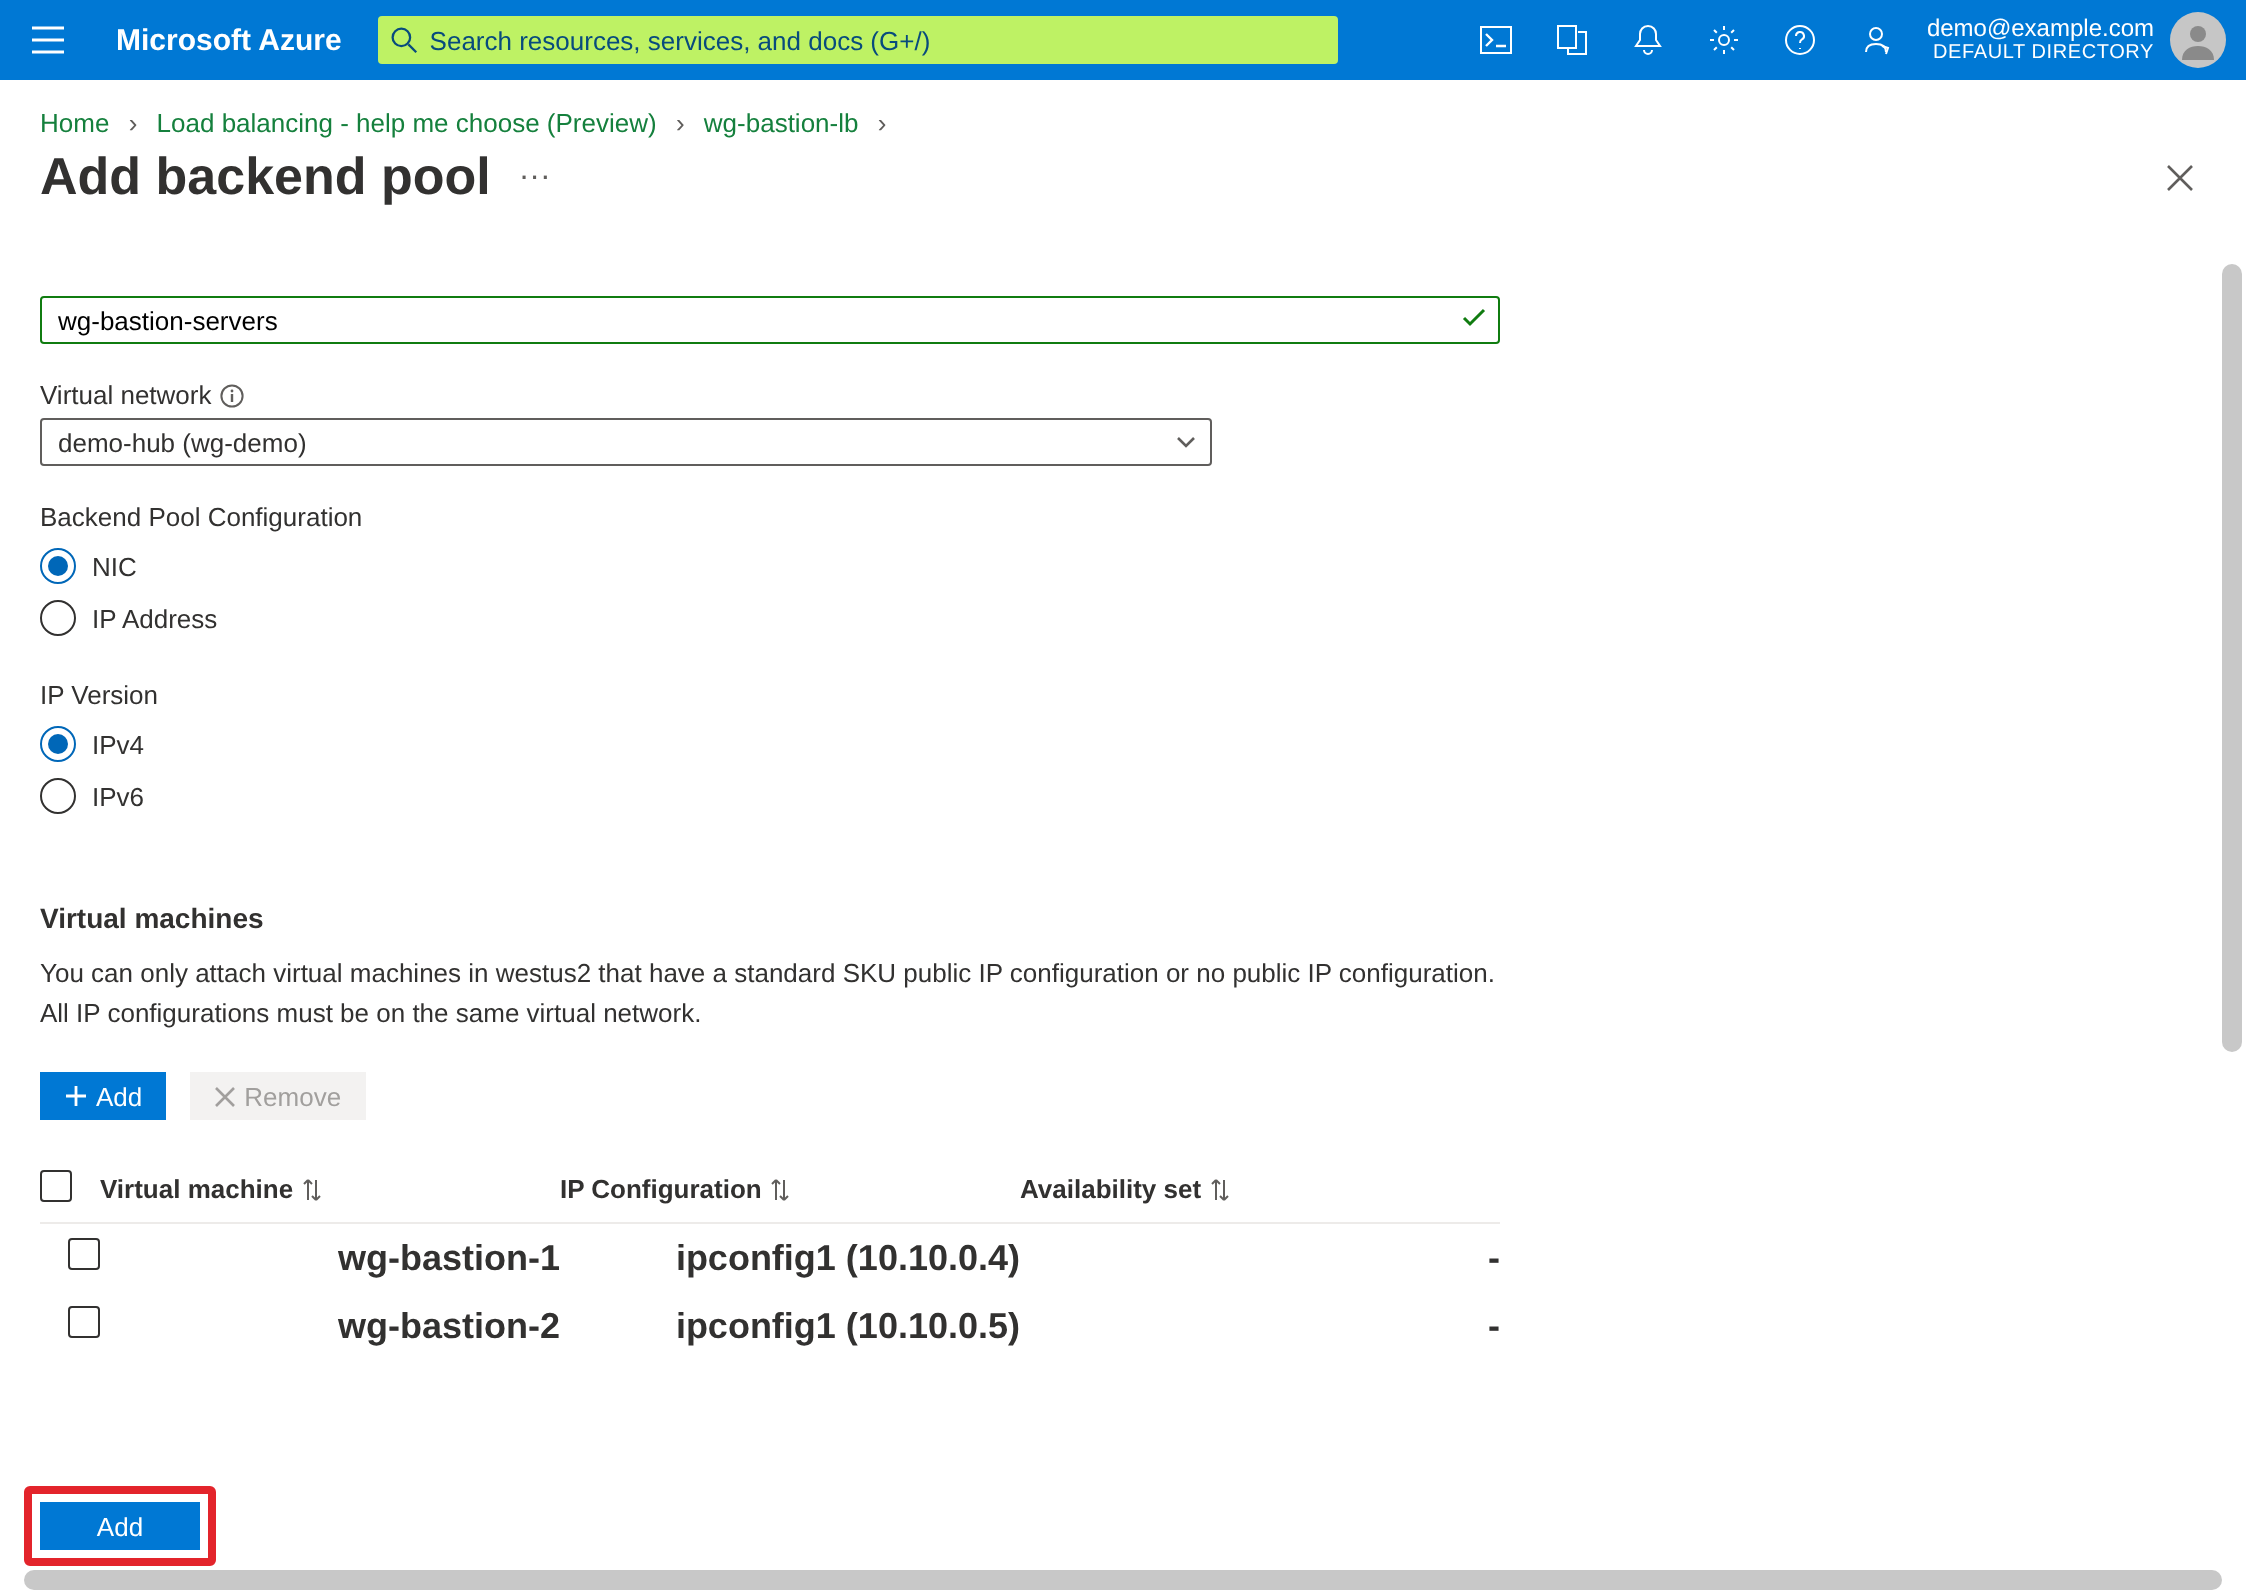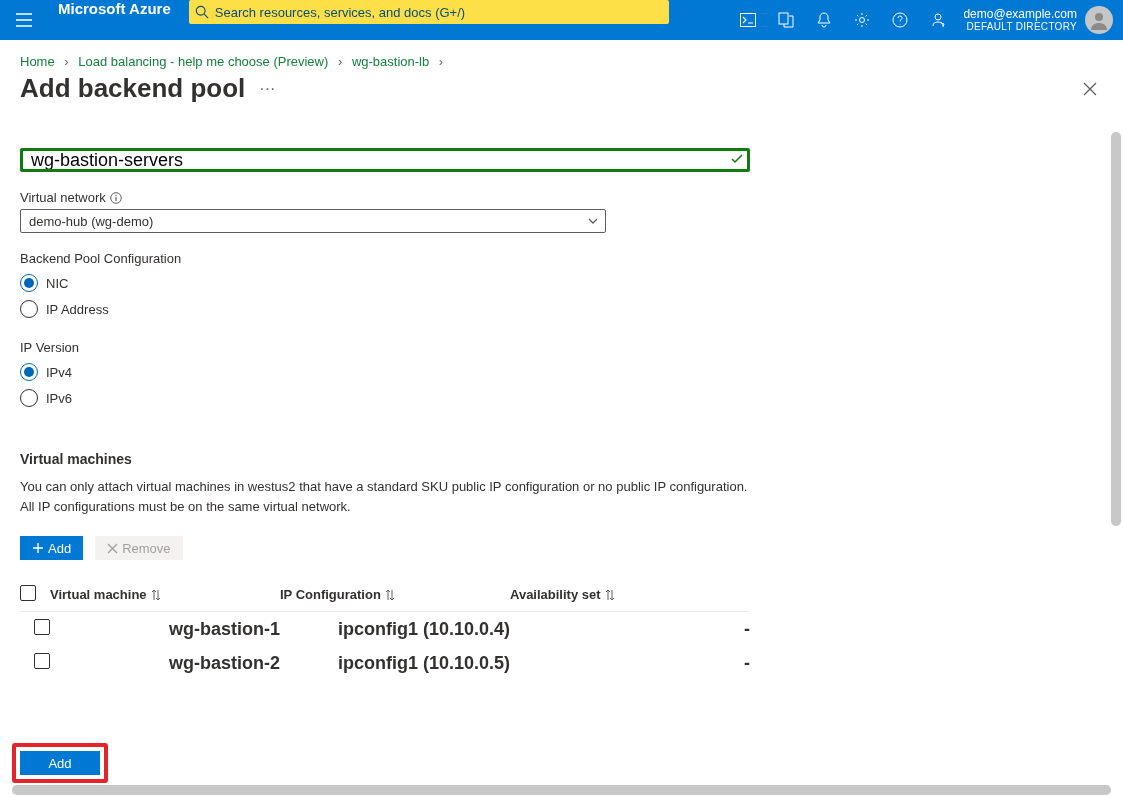--- a/index.html
+++ b/index.html
@@ -1,23 +1,23 @@
 <!DOCTYPE html>
 <html><head>
 <meta charset="utf-8">
 <style>
   * { box-sizing: border-box; }
   html, body { margin: 0; padding: 0; font-family: "Segoe UI", -apple-system, BlinkMacSystemFont, sans-serif; font-size: 13px; color: #323130; background: #fff; }
   body { width: 1123px; height: 797px; overflow: hidden; position: relative; }
 
   
-  .topbar { height: 40px; background: #0078d4; display: flex; align-items: flex-start; color: #fff; }
+  .topbar { height: 40px; background: #0078d4; display: flex; align-items: center; color: #fff; }
   .topbar .hamburger { width: 48px; display:flex; align-items:center; justify-content:center; cursor:pointer; height:40px; }
   .topbar .brand { font-size: 15px; font-weight: 600; padding: 0 18px 0 10px; }
-  .searchbox { flex: 0 0 480px; height: 24px; background: #fde047; border-radius: 2px; display:flex; align-items:center; padding: 0 6px; color:#084b7d; margin-right:auto; }
+  .searchbox { flex: 0 0 480px; height: 24px; background: #bef264; border-radius: 2px; display:flex; align-items:center; padding: 0 6px; color:#084b7d; margin-right:auto; }
   .searchbox input { background: transparent; border: none; outline: none; font-size: 13px; color:#084b7d; flex:1; padding-left:6px; }
   .searchbox input::placeholder { color:#084b7d; }
   .topbar-icons { display:flex; align-items:center; height:40px; }
   .topbar-icons .tb-icon { width:38px; height:40px; display:flex; align-items:center; justify-content:center; cursor:pointer; }
   .account { display:flex; align-items:center; padding:0 10px 0 6px; height:40px; }
   .account .acct-text { text-align:right; margin-right:8px; line-height:1.1; }
   .account .acct-email { font-size:12px; }
   .account .acct-dir { font-size:10px; letter-spacing:0.3px; }
   .account .avatar { width:28px; height:28px; border-radius:50%; background:#c6c6c6; display:flex; align-items:center; justify-content:center; }
 
@@ -31,21 +31,21 @@
   .page-title { font-size:26px; font-weight:600; margin:0; }
   .title-more { color:#605e5c; margin-left:14px; font-size:16px; }
   .title-close { margin-left:auto; color:#605e5c; cursor:pointer; padding:6px; }
 
   
   .content-scroll { position:absolute; top:118px; bottom:74px; left:0; right:0; overflow:hidden; }
   .content-inner { padding: 30px 20px 0 20px; width: 770px; }
 
   .field-label { font-size:13px; margin-bottom:4px; display:flex; align-items:center; gap:4px; }
   .req { color:#a4262c; }
-  .text-input { width:730px; height:24px; border:3px solid #ec4899; border-radius:2px; padding:0 26px 0 8px; font-size:18px; outline:none; position:relative; }
+  .text-input { width:730px; height:24px; border:1px solid #ec4899; border-radius:2px; padding:0 26px 0 8px; font-size:13px; outline:none; position:relative; }
   .input-wrap { position:relative; width:730px; margin-bottom:18px; }
   .input-valid { border-color:#107c10; }
   .valid-mark { position:absolute; right:6px; top:4px; color:#107c10; }
   .dropdown { width:586px; height:24px; border:1px solid #605e5c; border-radius:2px; padding:0 28px 0 8px; font-size:13px; display:flex; align-items:center; position:relative; cursor:pointer; margin-bottom:18px; }
   .dropdown .dd-caret { position:absolute; right:6px; top:5px; }
 
   .radio-group { margin-bottom:18px; }
   .radio-row { display:flex; align-items:center; gap:8px; padding:4px 0; cursor:pointer; }
   .radio { width:18px; height:18px; border:1px solid #323130; border-radius:50%; display:flex; align-items:center; justify-content:center; }
   .radio.checked { border-color:#0067b8; }

